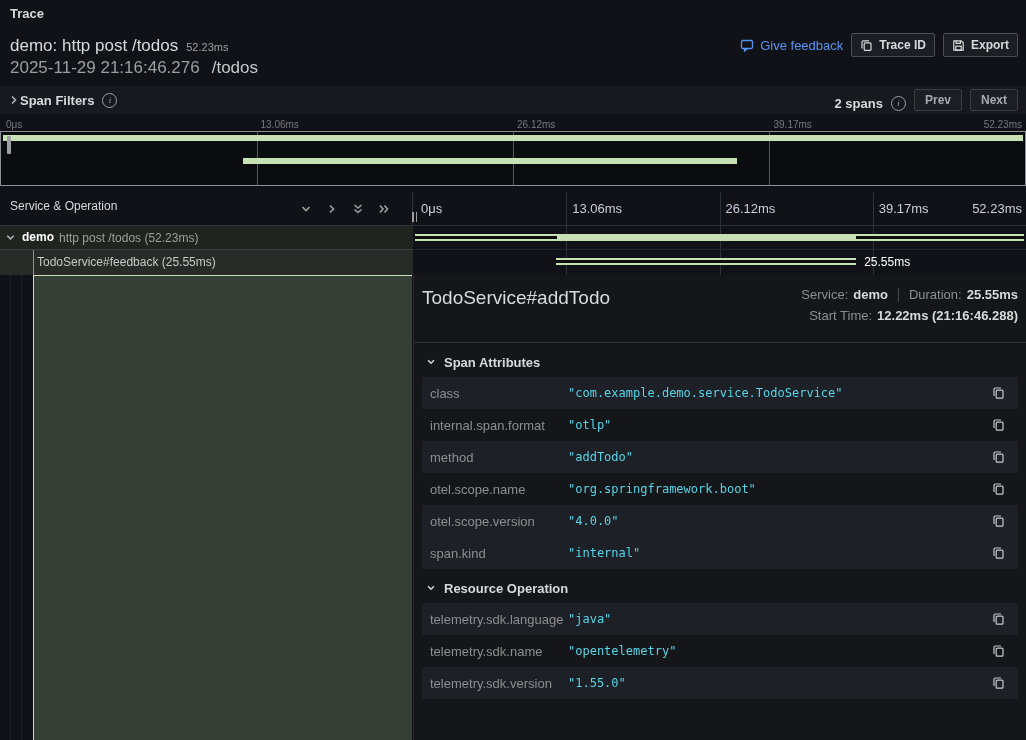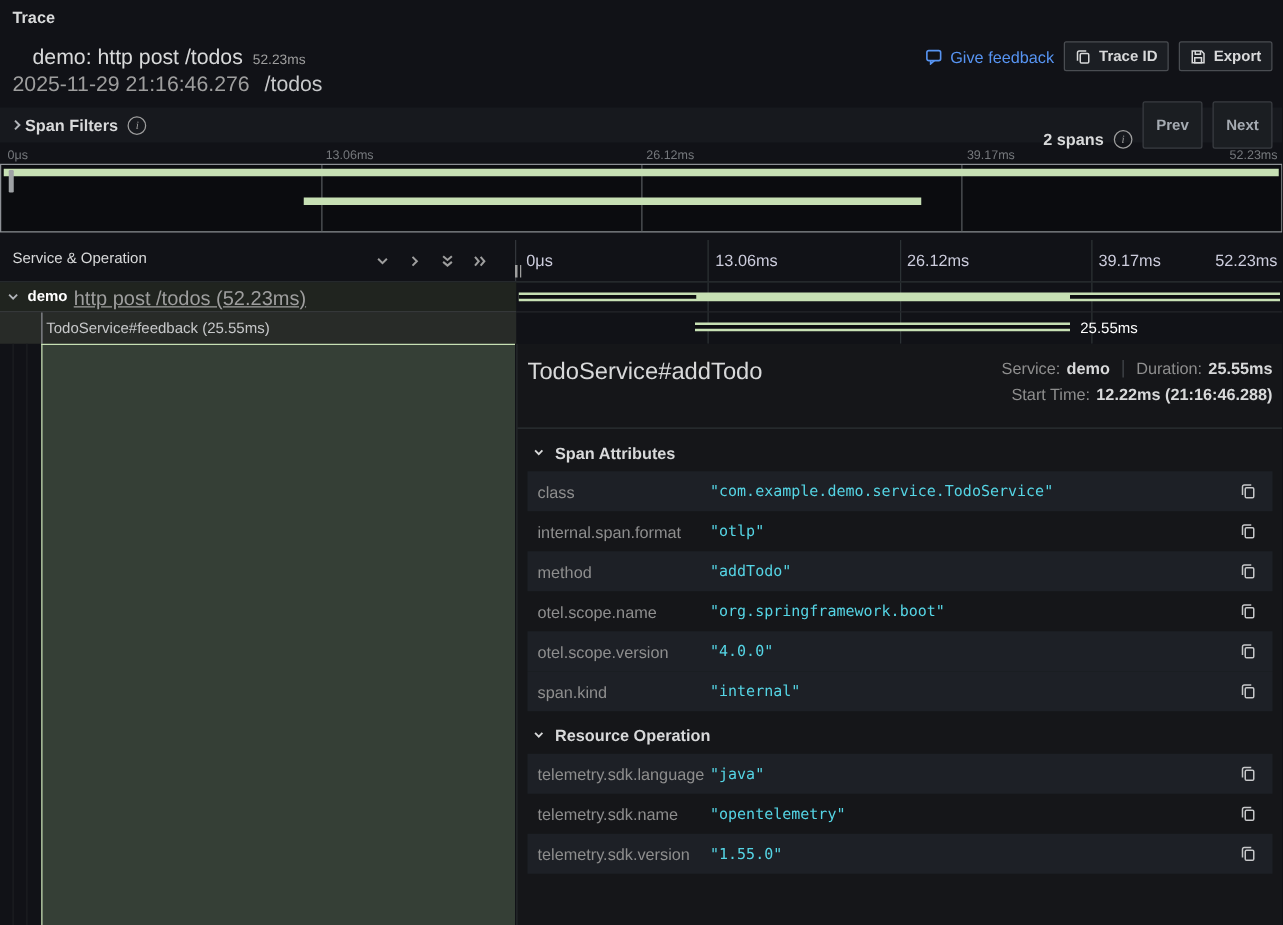--- a/index.html
+++ b/index.html
@@ -5,40 +5,40 @@
   html,body{margin:0;padding:0;background:#111217;}
   .app{position:relative;width:1026px;height:740px;background:#111217;overflow:hidden;
        font-family:"Liberation Sans","DejaVu Sans",sans-serif;color:#d8d9da;}
   svg{display:block}
 
   
   .band-title{position:absolute;top:0;left:0;right:0;height:28px;}
   .page-title{position:absolute;left:10px;top:6px;font-size:13px;font-weight:bold;color:#d8d9da;}
 
   .trace-head{position:absolute;top:28px;left:0;right:0;height:56px;}
-  .trace-title{position:absolute;left:26px;top:8px;font-size:17px;color:#d8d9da;white-space:nowrap;}
+  .trace-title{position:absolute;left:10px;top:8px;font-size:17px;color:#d8d9da;white-space:nowrap;}
   .trace-duration{font-size:11px;color:#9e9e9e;margin-left:8px;font-weight:normal;}
   .trace-sub{position:absolute;left:10px;top:30px;font-size:17px;color:#9e9e9e;white-space:nowrap;}
   .trace-path{color:#c7c8ca;margin-left:12px;}
   .actions{position:absolute;right:8px;top:5px;display:flex;align-items:center;gap:8px;}
   .link-feedback{display:flex;align-items:center;gap:6px;color:#5794f2;font-size:13px;font-weight:500;cursor:pointer;}
   .btn{display:flex;align-items:center;gap:6px;background:#1b1e23;border:1px solid #4a4d52;border-radius:2px;
        height:24px;padding:0 8px;font-size:12px;font-weight:bold;color:#d8d9da;cursor:pointer;}
 
   
   .filters{position:absolute;top:86px;left:0;right:0;height:28px;background:#17191e;
            display:flex;align-items:center;padding:0 8px;box-sizing:border-box;}
   .filters-toggle{display:flex;align-items:center;color:#d8d9da;cursor:pointer;}
   .filters-label{font-size:13px;font-weight:bold;}
   .chev{color:#b0b3b8;}
   .info-icon{width:13px;height:13px;border:1px solid #9e9e9e;border-radius:50%;color:#9e9e9e;
              font-size:9px;line-height:12px;text-align:center;font-style:italic;font-family:"Liberation Serif",serif;margin-left:8px;cursor:pointer;}
   .filters-right{margin-left:auto;display:flex;align-items:flex-end;gap:8px;}
   .span-count{font-size:13px;font-weight:bold;color:#d8d9da;}
-  .btn-sm{background:#1b1e22;border:1px solid #3a3d42;border-radius:2px;height:38px;padding:0 10px;
+  .btn-sm{background:#1b1e22;border:1px solid #3a3d42;border-radius:2px;height:22px;padding:0 10px;
           font-size:12px;font-weight:bold;color:#a5abb2;cursor:pointer;}
 
   
   .minimap{position:absolute;top:118px;left:0;right:0;height:68px;}
   .mm-ticks{position:absolute;top:0;left:0;right:0;height:13px;font-size:10px;color:#75787c;}
   .mm-ticks span{position:absolute;top:1px;}
   .mmt0{left:6px}.mmt1{left:calc(25% + 4px)}.mmt2{left:calc(50% + 4px)}.mmt3{left:calc(75% + 4px)}.mmt4{right:4px}
   .mm-canvas{position:absolute;top:13px;left:0;right:0;bottom:0;background:#0b0c0f;
              border:1px solid #8d9095;box-sizing:border-box;cursor:col-resize;}
   .mm-grid{position:absolute;top:0;bottom:0;width:1px;background:#55585c;}
@@ -63,21 +63,21 @@
   
   .rows{position:absolute;top:226px;left:0;right:0;height:49px;}
   .rows-grid{position:absolute;left:413px;right:0;top:0;bottom:0;}
   .row{position:absolute;left:0;right:0;height:24px;}
   .row1{top:0}.row2{top:24px;height:25px;}
   .row-left{position:absolute;left:0;top:0;width:413px;height:100%;box-sizing:border-box;cursor:pointer;}
   .row1 .row-left{background:#20241f;border-bottom:1px solid #3c3f43;}
   .row2 .row-left{background:#282b28;}
   .row-chevron{position:absolute;left:5px;top:6px;color:#b0b3b8;cursor:pointer;}
   .svc-name{position:absolute;left:22px;top:4px;font-size:12px;font-weight:bold;color:#ffffff;white-space:nowrap;}
-  .op-name{position:absolute;left:59px;top:5px;font-size:16px;color:#9e9e9e;white-space:nowrap;text-decoration:underline;}
+  .op-name{position:absolute;left:59px;top:5px;font-size:12px;color:#9e9e9e;white-space:nowrap;}
   .row2 .indent{position:absolute;left:33px;top:0;bottom:0;border-left:1px solid #8d9095;}
   .row2 .op-name2{position:absolute;left:37px;top:5px;font-size:12px;color:#c7c8ca;white-space:nowrap;}
   .row-right{position:absolute;left:413px;right:0;top:0;height:100%;cursor:pointer;}
   .row1 .row-right{border-bottom:1px solid #24262b;box-sizing:border-box;}
   .bar{position:absolute;top:8px;height:7px;background:#c7e0b4;}
   .bar .stripe{position:absolute;top:2px;height:3px;background:#0d0e10;}
   .bar-label{position:absolute;top:5px;font-size:12px;font-weight:500;color:#ffffff;white-space:nowrap;}
 
   
   .body{position:absolute;top:275px;left:0;right:0;bottom:0;}

